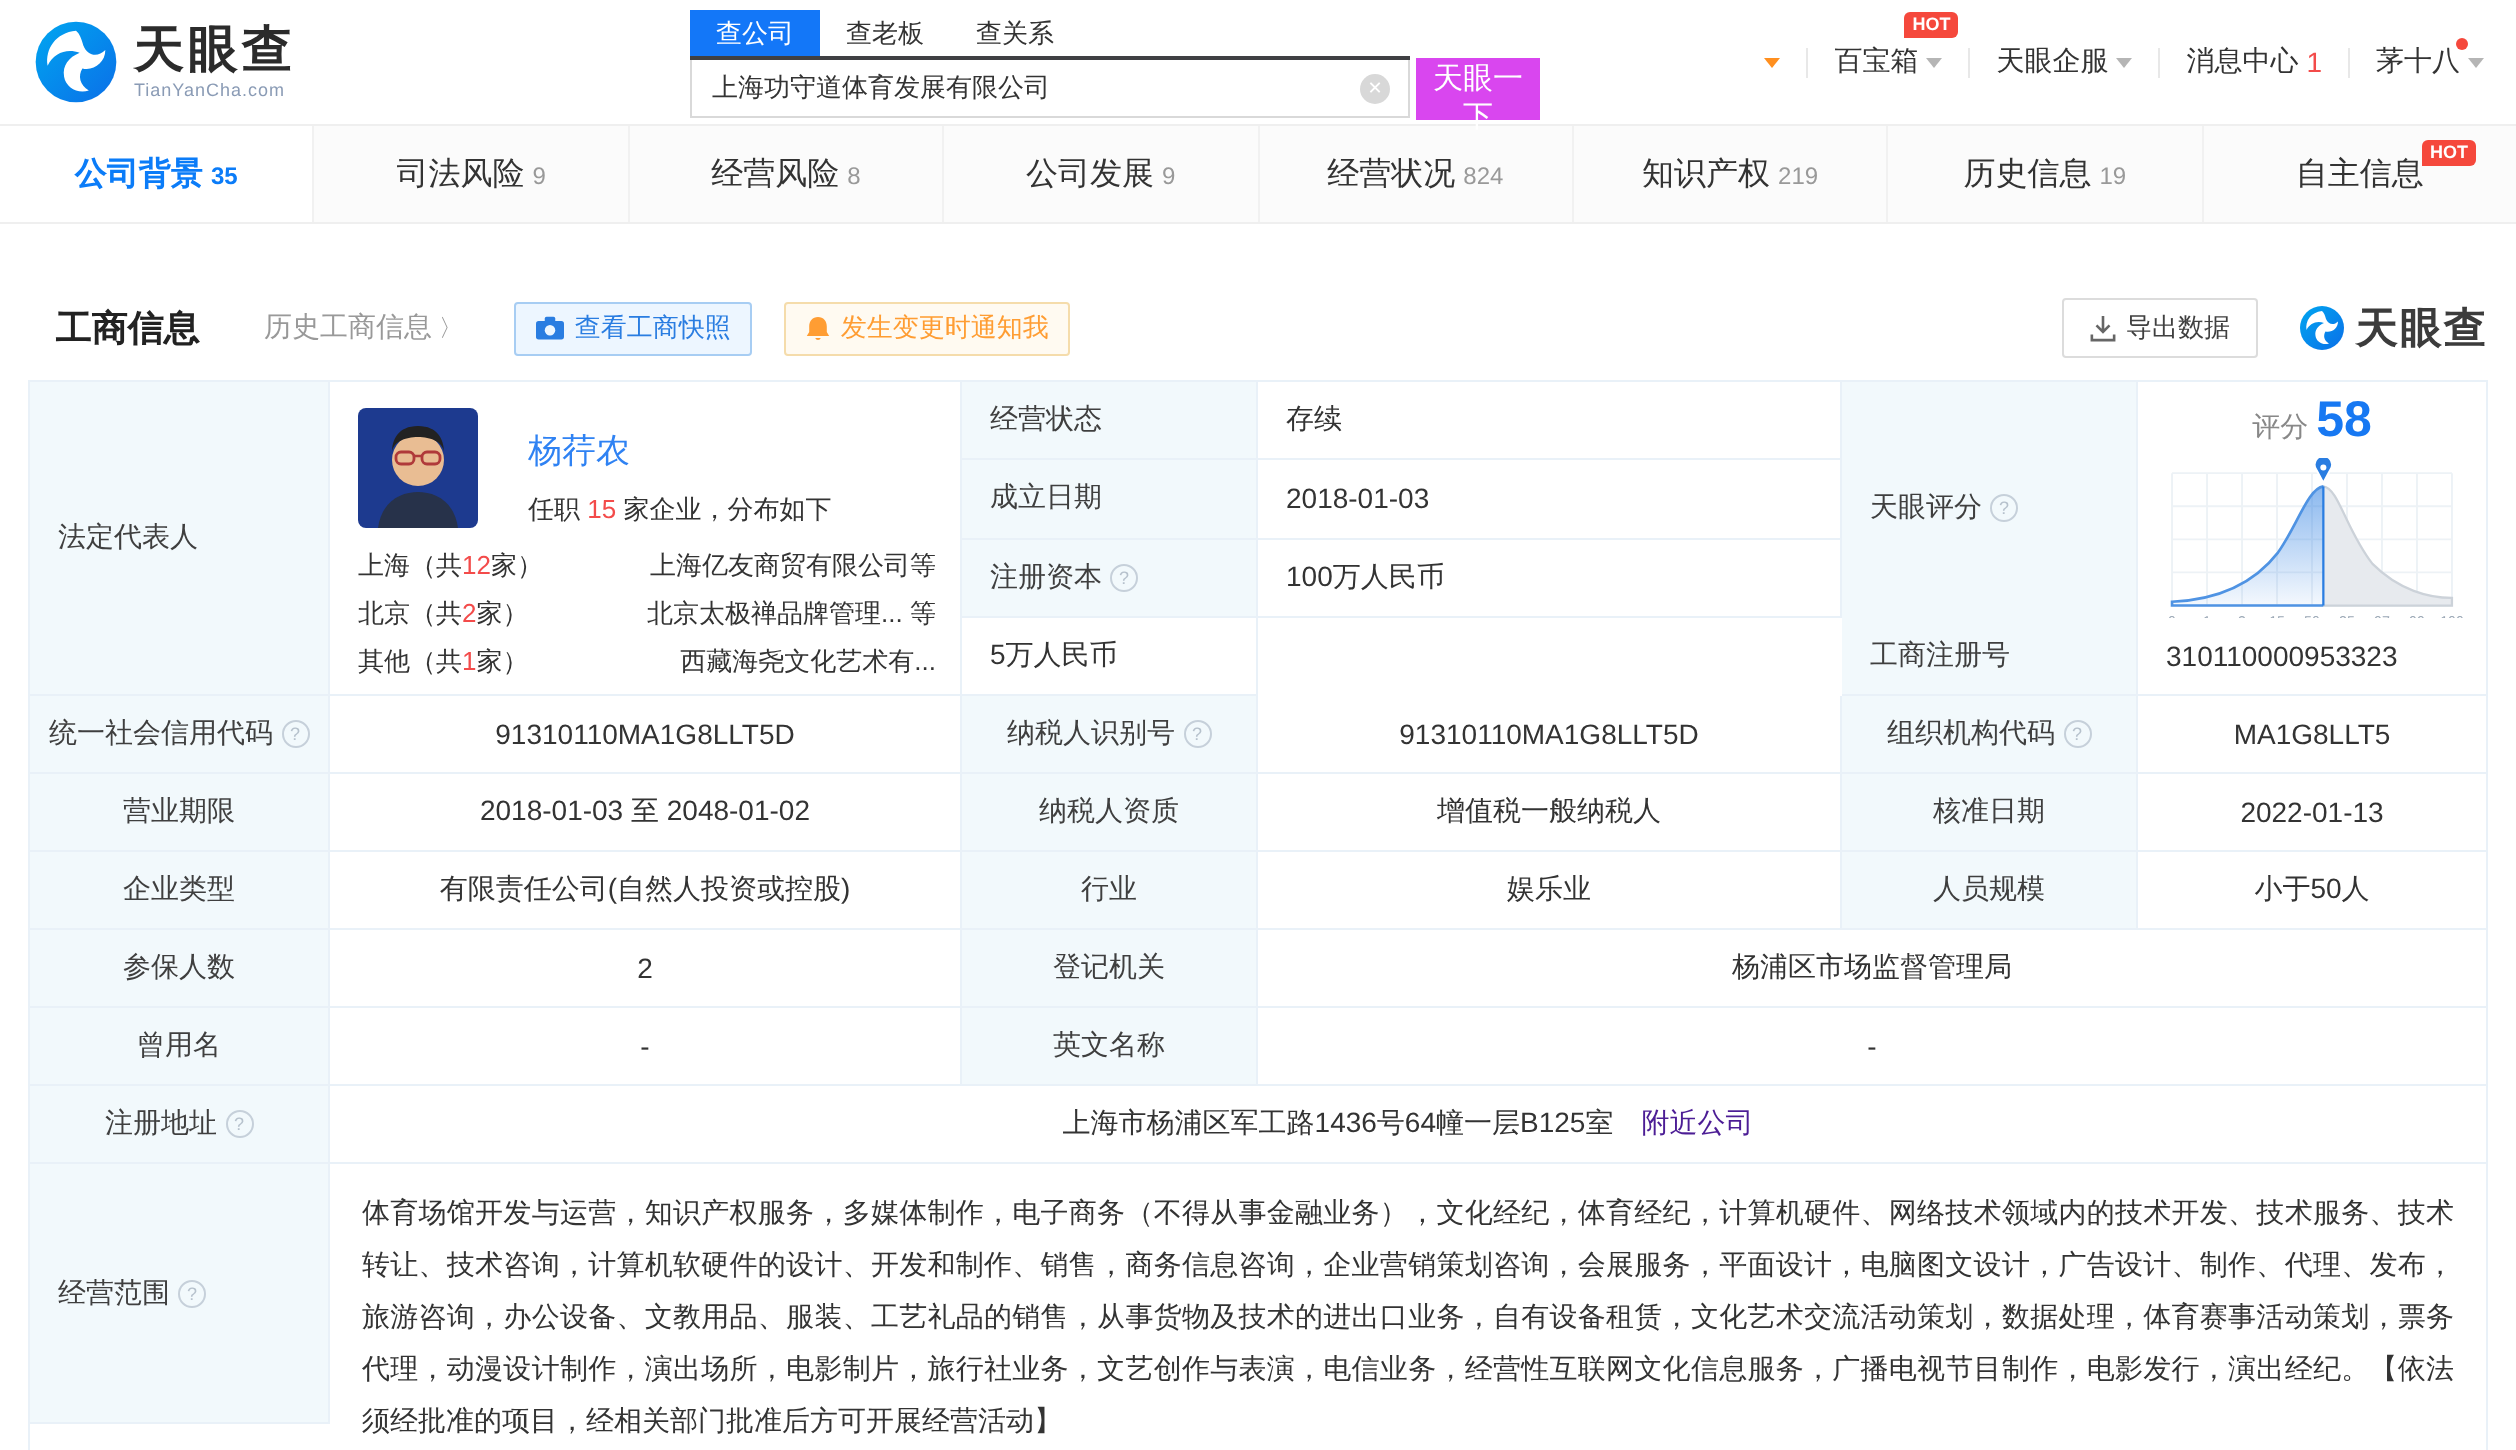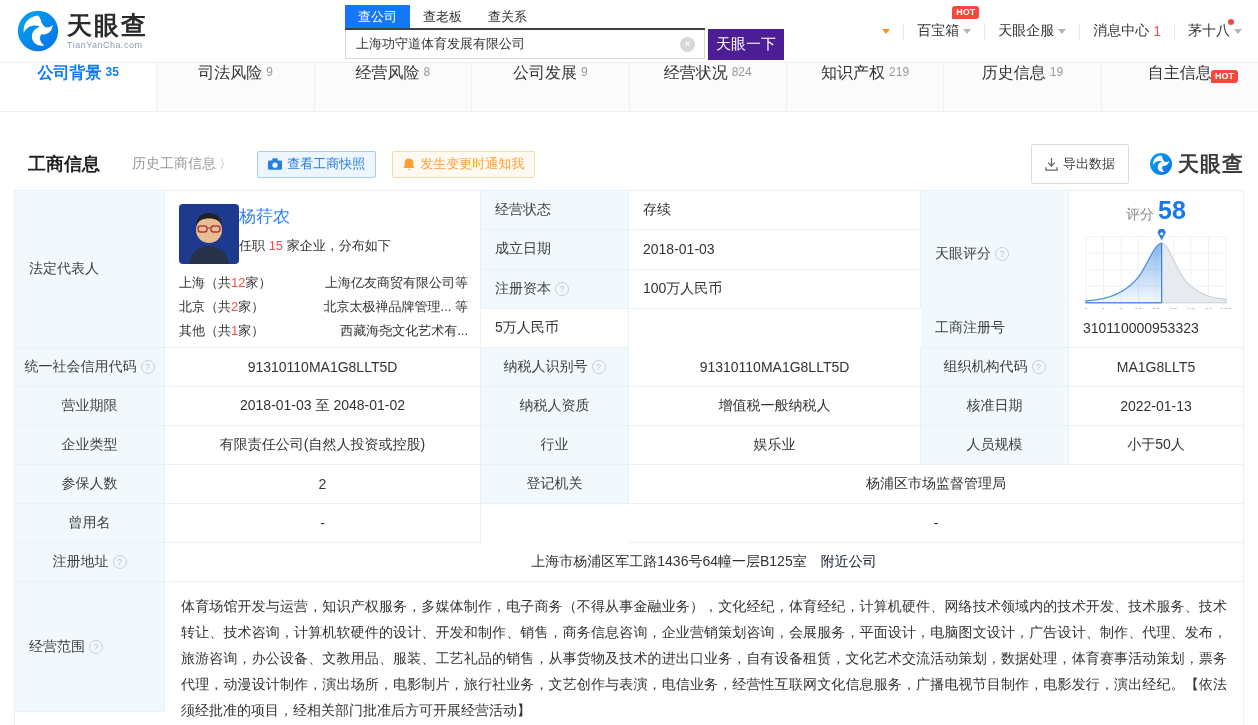--- a/index.html
+++ b/index.html
@@ -25,94 +25,94 @@
     border-bottom:2px solid #3f4043; }
   .stab { padding:0 13px; font-size:13px; line-height:23px; color:#333; cursor:pointer; }
   .stab.active { background:#1377f8; color:#fff; }
   .search-row { position:relative; margin-top:0; }
   .search-input { width:360px; height:29px; border:1px solid #d9d9d9; border-top:none;
     padding:0 30px 0 10px; font-size:13px; color:#333; outline:none;
     font-family:"Liberation Sans","DejaVu Sans",sans-serif; }
   .clear-x { position:absolute; right:10px; top:7px; width:15px; height:15px; border-radius:50%;
     background:#d8d8d8; color:#fff; font-size:9px; line-height:15px; text-align:center; cursor:pointer; }
   .clear-x::before { content:"✕"; }
-  .search-btn { position:absolute; left:363px; top:-1px; width:76px; height:31px;
-    background:#4c1d95; color:#fff; border:none; font-size:15px; cursor:pointer;
+  .search-btn { position:absolute; left:363px; top:-1px; width:62px; height:31px;
+    background:#d946ef; color:#fff; border:none; font-size:15px; cursor:pointer;
     font-family:"Liberation Sans","DejaVu Sans",sans-serif; }
   .top-right { position:absolute; right:16px; top:0; height:62px; display:flex; align-items:center; gap:13px; }
   .tr-item { display:flex; align-items:center; gap:4px; font-size:14px; color:#333; cursor:pointer; position:relative; }
   .caret { width:0; height:0; border-left:4px solid transparent; border-right:4px solid transparent;
     border-top:5px solid #b5b5b5; display:inline-block; }
   .caret.orange { border-top-color:#ff8f1f; }
   .vsep { width:1px; height:15px; background:#e8e8e8; }
   .hot-badge { background:#f5483c; color:#fff; font-size:9px; font-weight:bold;
     padding:1px 4px; border-radius:3px 3px 3px 0; line-height:1.2; }
   .hot-float { position:absolute; top:-16px; right:-8px; }
   .red-num { color:#f34b4a; }
   .red-dot { position:absolute; top:-3px; right:8px; width:6px; height:6px; border-radius:50%; background:#f5483c; }
   
   .tabbar { height:50px; display:flex; background:#fbfbfb;
     border-top:1px solid #efefef; border-bottom:1px solid #efefef; }
-  .tab { flex:1; display:flex; justify-content:center; gap:4px;
+  .tab { flex:1; display:flex; align-items:center; justify-content:center; gap:4px;
     font-size:16px; color:#333; border-right:1px solid #f1f1f1; cursor:pointer; position:relative; }
   .tab:last-child { border-right:none; }
   .tab .cnt { font-size:12px; color:#999; margin-top:2px; }
   .tab.active { background:#fff; color:#0b7cf8; font-weight:bold; }
   .tab.active .cnt { color:#0b7cf8; }
   .tab .hot-badge { position:absolute; top:7px; right:20px; }
   
   .content { padding:0 14px; }
   .section-head { display:flex; align-items:center; height:30px; margin:37px 0 11px; padding-left:14px; }
   .sec-title { font-size:18px; font-weight:bold; color:#222; }
   .hist-link { font-size:14px; color:#999; margin-left:32px; cursor:pointer; }
   .hist-link::after { content:" 〉"; font-size:12px; }
   .btn { display:inline-flex; align-items:center; gap:5px; height:27px; padding:0 10px;
     font-size:13px; border-radius:2px; cursor:pointer; border:1px solid transparent;font-family:Liberation Mono, monospace; }
   .btn-snapshot { margin-left:26px; background:#edf6ff; border-color:#a7cdf3; color:#2a7de1; }
   .btn-notify { margin-left:16px; background:#fffaf1; border-color:#f5dcab; color:#ff9d33; }
-  .btn-export { margin-left:auto; background:#fff; border-color:#dcdcdc; color:#404040; height:40px; padding:0 13px; }
+  .btn-export { margin-left:auto; background:#fff; border-color:#dcdcdc; color:#404040; height:30px; padding:0 13px; }
   .watermark { display:flex; align-items:center; gap:5px; margin-left:20px; }
   .watermark span { font-size:21px; font-weight:bold; color:#3c3c3c; letter-spacing:1px; }
   
   .biz-table { border:1px solid #e9f1f8; border-right:none; border-bottom:none; }
   .row { display:grid; grid-template-columns:150px 316px 148px 292px 148px 1fr; }
   .row.h39 > div { height:39px;justify-content:center; }
   .lbl, .val { display:flex; align-items:center; padding:0 14px; gap:4px;
     border-right:1px solid #e9f1f8; border-bottom:1px solid #e9f1f8; }
   .lbl { background:#f2f9fc; color:#3f3f3f; }
   .val { background:#fff; color:#333; }
   .help { display:inline-block; width:14px; height:14px; border:1px solid #c6d0da; border-radius:50%;
     color:#b6c1cc; font-size:9px; line-height:12px; text-align:center; flex:none; cursor:pointer; }
   .help::before { content:"?"; }
   .span4-7 { grid-column:4 / 7; }
   .span2-7 { grid-column:2 / 7; }
   
   .row1 { display:grid; grid-template-columns:150px 316px 440px 1fr; }
   .row1 .lbl.tall { height:157px; }
   .legal-cell { border-right:1px solid #e9f1f8; border-bottom:1px solid #e9f1f8;
     padding:13px 12px 0 14px; overflow:hidden; }
-  .legal-top { display:flex; gap:0; }
+  .legal-top { display:flex; gap:25px;align-items:flex-end; }
   .avatar { width:60px; height:60px; border-radius:4px; flex:none; overflow:hidden; }
   .legal-name { font-size:17px; color:#2f82f3; margin-top:1px; cursor:pointer; }
   .legal-tenure { font-size:13px; color:#333; margin-top:9px; }
   .dist { margin-top:7px; }
   .dist-row { display:flex; justify-content:space-between; font-size:13px; line-height:24px; color:#333; }
   .pairs { display:flex; flex-direction:column; }
   .pair { display:grid; grid-template-columns:148px 1fr; height:39.25px; }
   .pair > div { height:100%; }
   .pair-score { display:grid; grid-template-columns:148px 1fr; height:118px; }
   .pair-reg { display:grid; grid-template-columns:148px 1fr; height:39px; }
   .score-cell { flex-direction:column; justify-content:flex-start; padding:5px 10px 0; }
   .score-cap { display:flex; align-items:baseline; gap:4px; }
   .score-cap .cap { font-size:14px; color:#888; }
   .score-cap .num { font-size:25px; font-weight:bold; color:#1778f2; }
   
   .scope-val { display:block; padding:11px 16px; line-height:26px; text-align:justify;
     border-right:1px solid #e9f1f8; border-bottom:1px solid #e9f1f8; }
-  .link { color:#0f172a; cursor:pointer; }
+  .link { color:#4c1d95; cursor:pointer; }
   .addr-link { margin-left:10px; }
   .lbl .lbl-txt { white-space:nowrap; }
 </style>
 </head>
 <body>
 
 <div class="header">
   <div class="logo">
     <svg width="44" height="44" viewBox="0 0 48 48">
       <defs>
@@ -467,20 +467,23 @@
         </div>
     </div>
 
     <div class="row h39">
       <div class="lbl">
           <span class="lbl-txt">曾用名</span>
         </div>
       <div class="val">
           <span>-</span>
         </div>
+      <div class="lbl">
+          <span class="lbl-txt">英文名称</span>
+        </div>
       <div class="val span4-7">
           <span>-</span>
         </div>
     </div>
 
     <div class="row h39">
       <div class="lbl">
           <span class="lbl-txt">注册地址</span>
           <span class="help"></span>
         </div>

